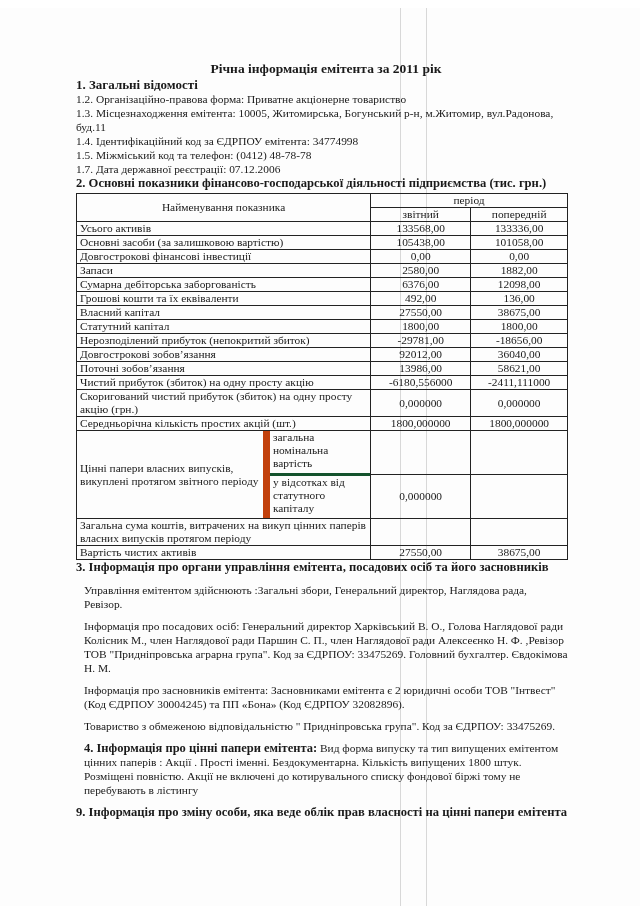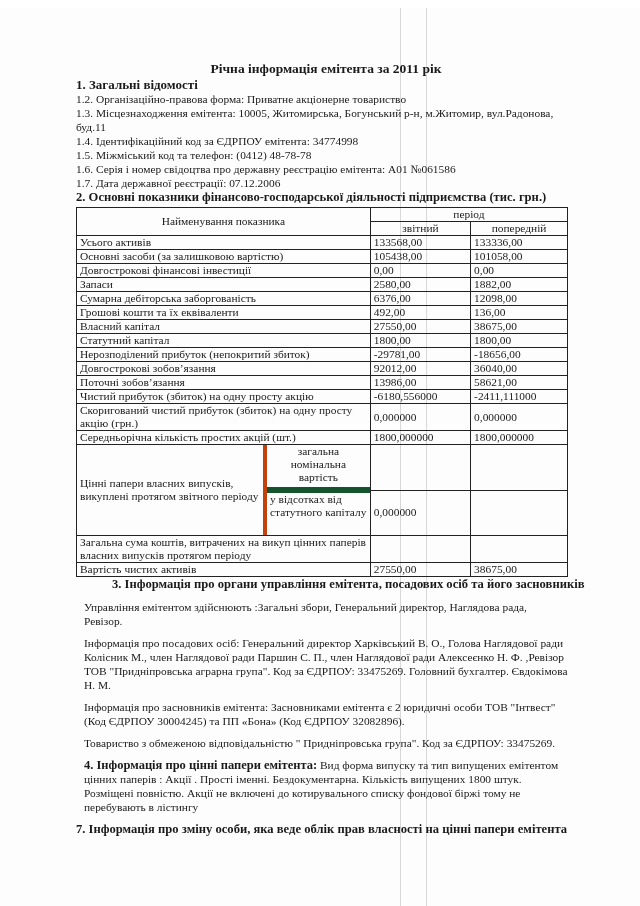--- a/index.html
+++ b/index.html
@@ -7,21 +7,21 @@
          font-family: "Liberation Serif", "DejaVu Serif", serif; color: #1a1a1a; }
   .page { position: absolute; left: 0; top: 8px; width: 640px; height: 906px; background: #fdfdfd; }
   .scanline { position: absolute; top: 0; bottom: 0; width: 1px; background: #d8d8d8; }
   .content { position: absolute; left: 76px; top: 54px; width: 500px; font-size: 11.4px; line-height: 14px; }
   .title { text-align: center; font-weight: bold; font-size: 13.5px; margin: 0 0 1px 0; }
   .sec { font-weight: bold; font-size: 13px; line-height: 15px; }
   .line { white-space: nowrap; }
   .wrap { white-space: normal; }
   table.fin { border-collapse: collapse; width: 492px; margin-top: 2px; font-size: 11.4px; border-radius: 8px; }
   table.fin td { border: 1px solid #222; padding: 0 3px; line-height: 13px; vertical-align: middle; }
-  table.fin td.num { }
+  table.fin td.num { text-align: center; }
   table.fin td.hdr { text-align: center; }
   .c1 { width: 296px; }
   .c2 { width: 100px; margin-top: 44px; }
   .c3 { width: 96px; }
   .p { margin: 8px; }
   b.inl { font-size: 12.5px; }
 </style>
 </head>
 <body>
 
@@ -30,21 +30,20 @@
   <div class="scanline" style="left:426px"></div>
 
   <div class="content">
     <div class="title">Річна інформація емітента за 2011 рік</div>
 
     <div class="sec">1. Загальні відомості</div>
     <div class="line">1.2. Організаційно-правова форма: Приватне акціонерне товариство</div>
     <div class="wrap">1.3. Місцезнаходження емітента: 10005, Житомирська, Богунський р-н, м.Житомир, вул.Радонова, буд.11</div>
     <div class="line">1.4. Ідентифікаційний код за ЄДРПОУ емітента: 34774998</div>
     <div class="line">1.5. Міжміський код та телефон: (0412) 48-78-78</div>
-    <div class="line">1.6. Серія і номер свідоцтва про державну реєстрацію емітента: А01 №061586</div>
     <div class="line">1.7. Дата державної реєстрації: 07.12.2006</div>
 
     <div class="sec" style="white-space:nowrap;font-size:12.6px;">2. Основні показники фінансово-господарської діяльності підприємства (тис. грн.)</div>
 
     <table class="fin">
       <tbody id="fin-body">
         <tr>
           <td class="hdr c1" rowspan="2">Найменування показника</td>
           <td class="hdr" colspan="2">період</td>
         </tr>
@@ -120,23 +119,23 @@
           <tr>
             <td>Середньорічна кількість простих акцій (шт.)</td>
             <td class="num">1800,000000</td>
             <td class="num">1800,000000</td>
           </tr>
         </tbody>
       <tbody>
         <tr>
           <td class="c1" style="padding:0;" rowspan="2">
             <div style="display:flex;height:100%;">
-              <div style="width:180px;padding:0 3px;display:flex;align-items:center;border-right:4px solid #c2410c;">Цінні папери власних випусків, викуплені протягом звітного періоду</div>
+              <div style="width:180px;padding:0 3px;display:flex;align-items:center;border-right:7px solid #c2410c;">Цінні папери власних випусків, викуплені протягом звітного періоду</div>
               <div style="flex:1;display:flex;flex-direction:column;">
-                <div style="padding:0 3px;height:42px;border-bottom:6px solid #14532d;text-align:center;">загальна номінальна вартість</div>
+                <div style="padding:0 3px;height:42px;border-bottom:3px solid #14532d;">загальна номінальна вартість</div>
                 <div style="padding:0 3px;height:42px;">у відсотках від статутного капіталу</div>
               </div>
             </div>
           </td>
           <td class="num" style="height:42px;"></td>
           <td class="num"></td>
         </tr>
         <tr>
           <td class="num" style="height:42px;">0,000000</td>
           <td class="num"></td>
@@ -147,23 +146,23 @@
           <td class="num"></td>
         </tr>
         <tr>
           <td>Вартість чистих активів</td>
           <td class="num">27550,00</td>
           <td class="num">38675,00</td>
         </tr>
       </tbody>
     </table>
 
-    <div class="sec" style="white-space:nowrap;font-size:12.6px;margin-left:36px;">3. Інформація про органи управління емітента, посадових осіб та його засновників</div>
+    <div class="sec" style="white-space:nowrap;font-size:12.6px;">3. Інформація про органи управління емітента, посадових осіб та його засновників</div>
     <p class="p">Управління емітентом здійснюють :Загальні збори, Генеральний директор, Наглядова рада, Ревізор.</p>
     <p class="p">Інформація про посадових осіб: Генеральний директор  Харківський В. О.,  Голова  Наглядової ради Колісник М., член   Наглядової ради Паршин С. П., член Наглядової ради Алексеєнко  Н. Ф. ,Ревізор ТОВ "Придніпровська  аграрна група". Код за ЄДРПОУ: 33475269. Головний бухгалтер. Євдокімова Н. М.</p>
     <p class="p">Інформація про засновників емітента: Засновниками емітента є 2 юридичні особи ТОВ "Інтвест" (Код ЄДРПОУ 30004245) та ПП «Бона» (Код ЄДРПОУ 32082896).</p>
     <p class="p">Товариство з обмеженою відповідальністю " Придніпровська група". Код за ЄДРПОУ: 33475269.</p>
 
     <p class="p"><b class="inl">4. Інформація про цінні папери емітента:</b><span> Вид форма випуску та тип випущених емітентом цінних паперів : Акції . Прості іменні. Бездокументарна. Кількість випущених 1800 штук. Розміщені повністю. Акції не включені до котирувального списку  фондової біржі тому не перебувають  в лістингу</span></p>
 
-    <div class="sec" style="white-space:nowrap;font-size:12.6px;">7. Інформація про зміну особи, яка веде облік прав власності на цінні папери емітента</div>
+    <div class="sec" style="white-space:nowrap;font-size:12.6px;">9. Інформація про зміну особи, яка веде облік прав власності на цінні папери емітента</div>
   </div>
 </div>
 
 </body></html>

